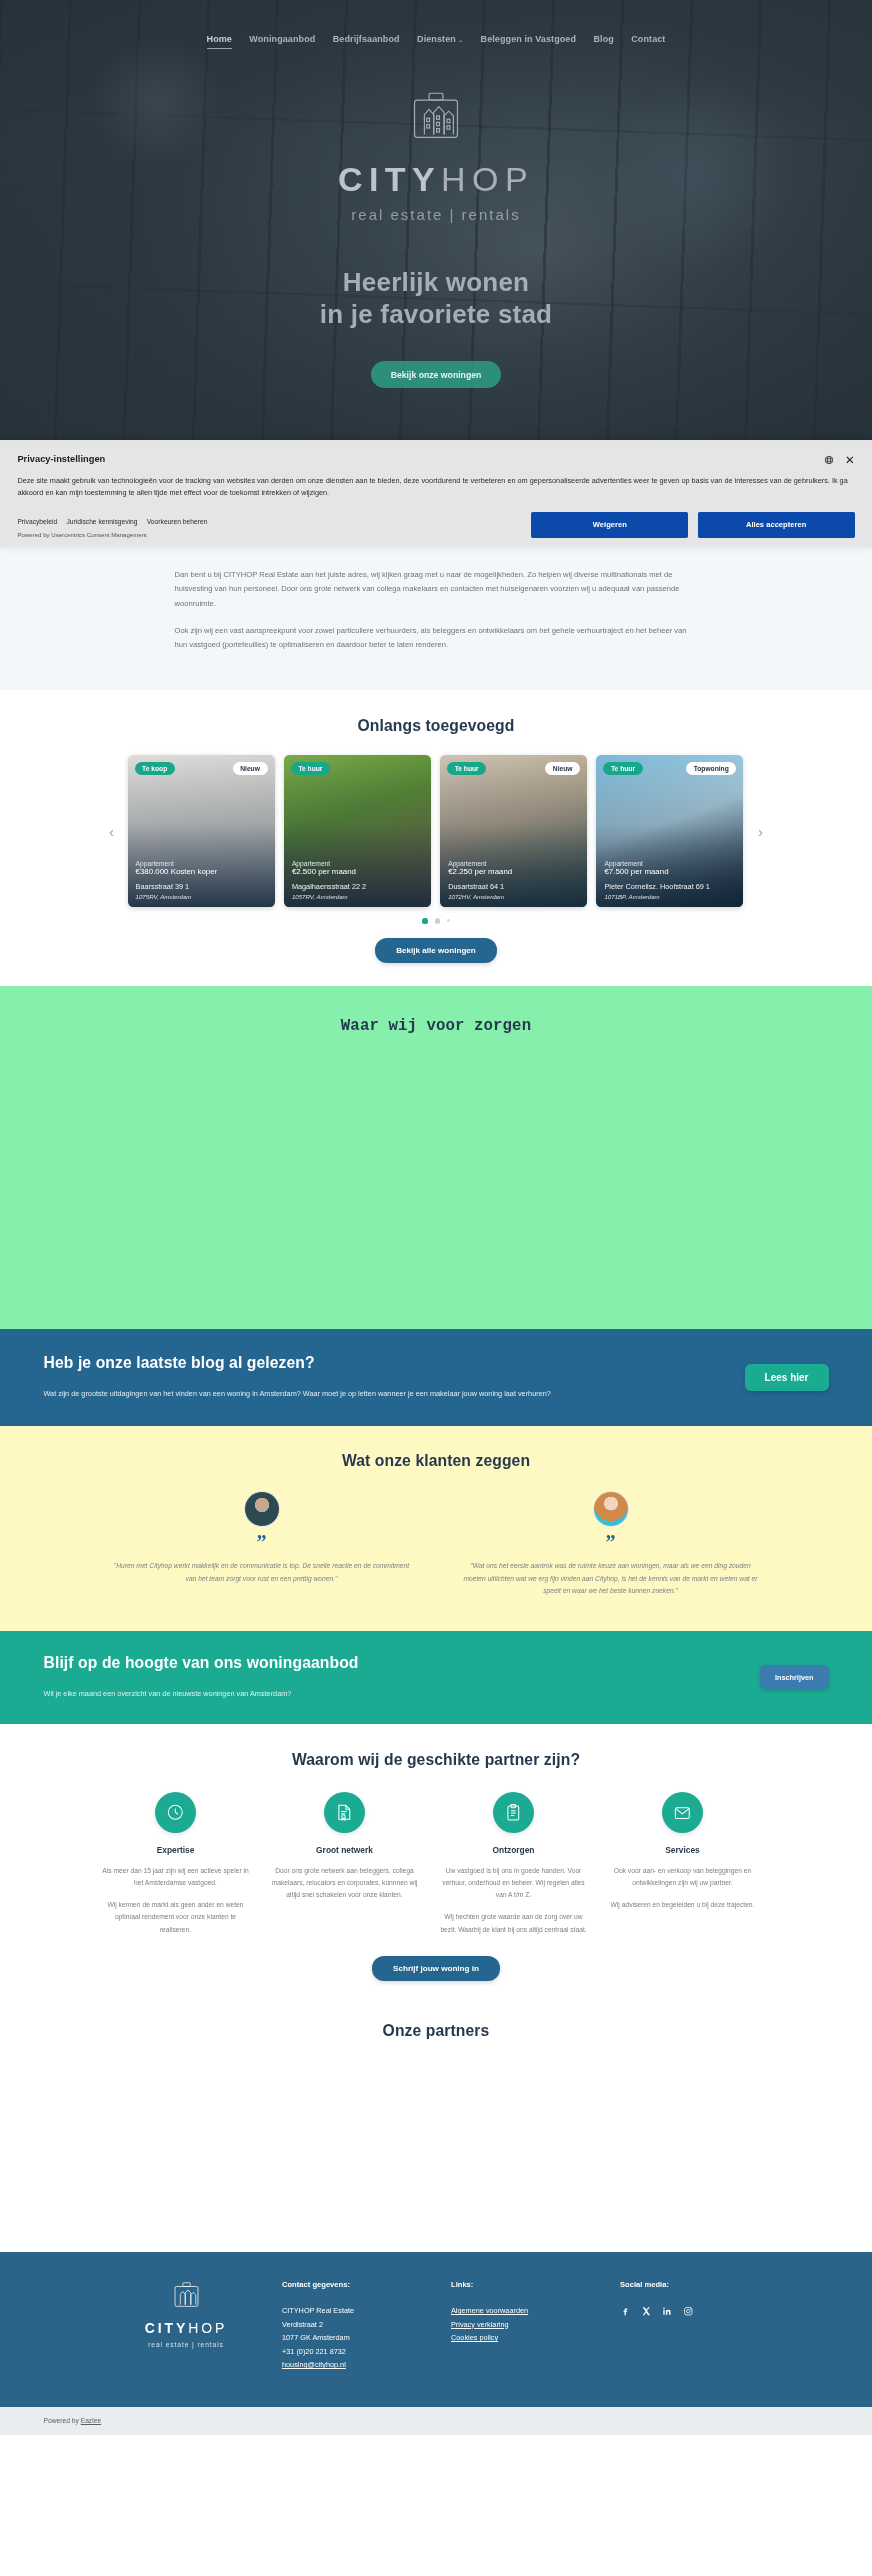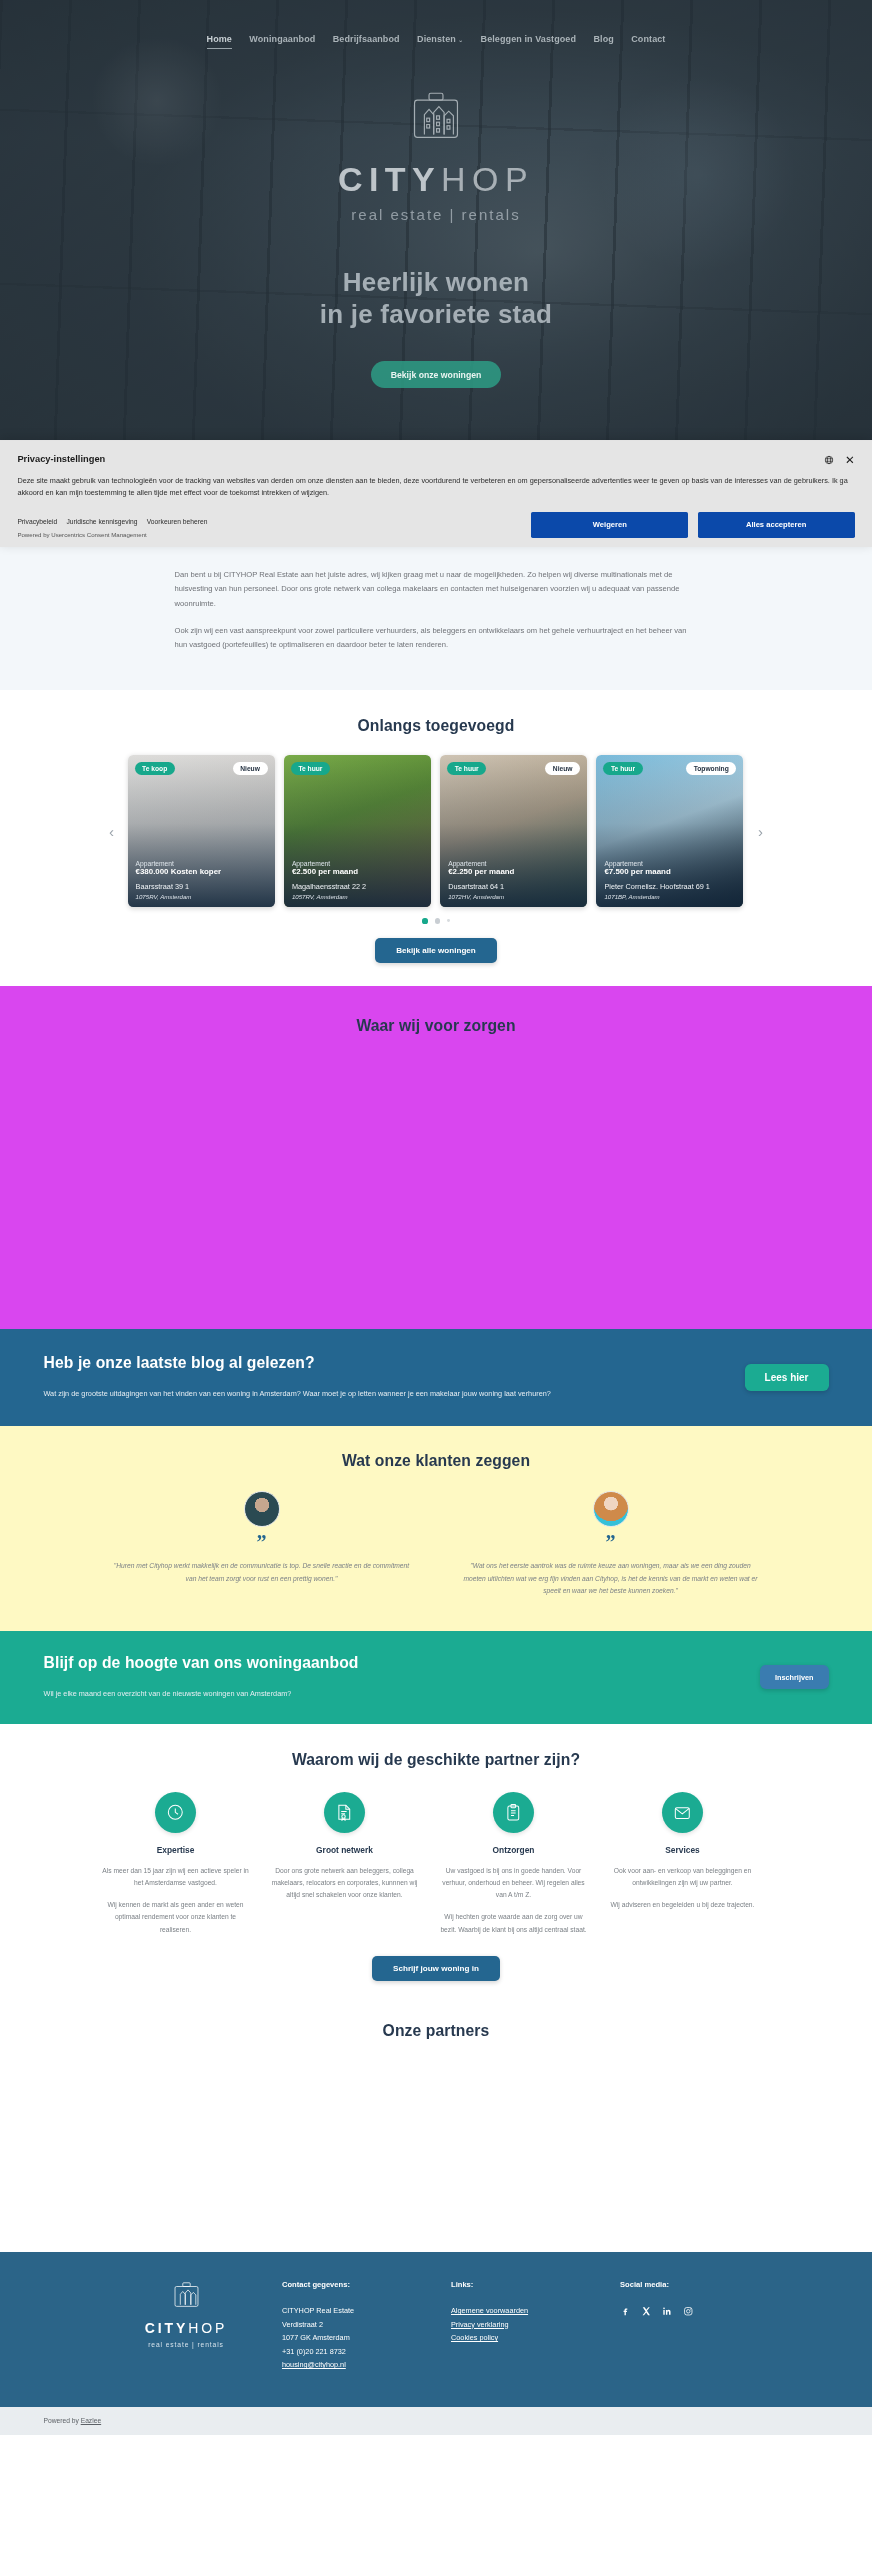--- a/index.html
+++ b/index.html
@@ -137,43 +137,43 @@
     background: linear-gradient(180deg, rgba(18,38,58,.05) 0%, rgba(18,38,58,.25) 45%, rgba(18,38,58,.90) 100%);
   }
   .badge-row { position:absolute; top:7px; left:7px; right:7px; display:flex; justify-content:space-between; z-index:3; }
   .badge {
     background:#17a88c; color:#fff; font-size:6.7px; font-weight:700;
     padding: 2.9px 7.6px; border-radius: 8.1px;
   }
   .badge.white { background:#fff; color:#1f2d3d; }
   .card-info { position:absolute; left:8.1px; right:8.1px; bottom: 7px; z-index:3; }
   .c-type { font-size: 6.7px; color:#dfe6ec; }
-  .c-price { font-size: 7.9px; font-weight: 700; margin-top: 0.6px; }
+  .c-price { font-size: 7.9px; font-weight: 400; margin-top: 0.6px; }
   .c-street { font-size: 7.3px; margin-top: 5.8px; color:#f0f3f6; }
   .c-zip { font-size: 6.1px; font-style: italic; color:#dbe2e8; margin-top: 1.7px; }
 
   .dots { display:flex; justify-content:center; gap:7px; margin-top: 11.6px; align-items:center; }
   .dot { width:5.2px; height:5.2px; border-radius:50%; background:#c9ced3; cursor:pointer; }
   .dot.active { background:#17a88c; }
   .dot.small { width:2.9px; height:2.9px; background:#d8dcdf; }
 
   .center-btn { text-align:center; margin-top: 14px; }
   .btn-blue {
     background:#246690; color:#fff; border:none; cursor:pointer;
-    border-radius: 5px; padding: 8.1px 21px; font-size: 8.1px; font-weight: 700;
+    border-radius: 12px; padding: 8.1px 21px; font-size: 8.1px; font-weight: 700;
     box-shadow: 0 1.7px 4.1px rgba(0,0,0,.16);
   }
   .btn-teal {
     background:#1bab92; color:#fff; border:none; cursor:pointer;
     border-radius: 5.8px; padding: 7.6px 20px; font-size: 10px; font-weight: 700;
     box-shadow: 0 1.7px 4.1px rgba(0,0,0,.15);
   }
 
   
-  .zorgen { background:#d946ef; padding: 31px 0 8px; height: 343px; }
+  .zorgen { background:#86efac; padding: 31px 0 8px; height: 343px; font-family: Liberation Mono, monospace; }
 
   
   .blog { background:#246690; color:#fff; padding: 25.6px 0; }
   .band-inner { width: 785px; margin: 0 auto; display:flex; align-items:center; justify-content:space-between; }
   .band-left { width: 558px; }
   .band-h { font-size: 15.7px; font-weight: 800; letter-spacing:0.1px; }
   .band-p { margin-top: 15px; font-size: 7.3px; line-height: 1.85; color:#e7eef3; max-width: 553px; }
 
   
   .testi { background:#fef9c3; padding: 25.6px 0 33px; }

